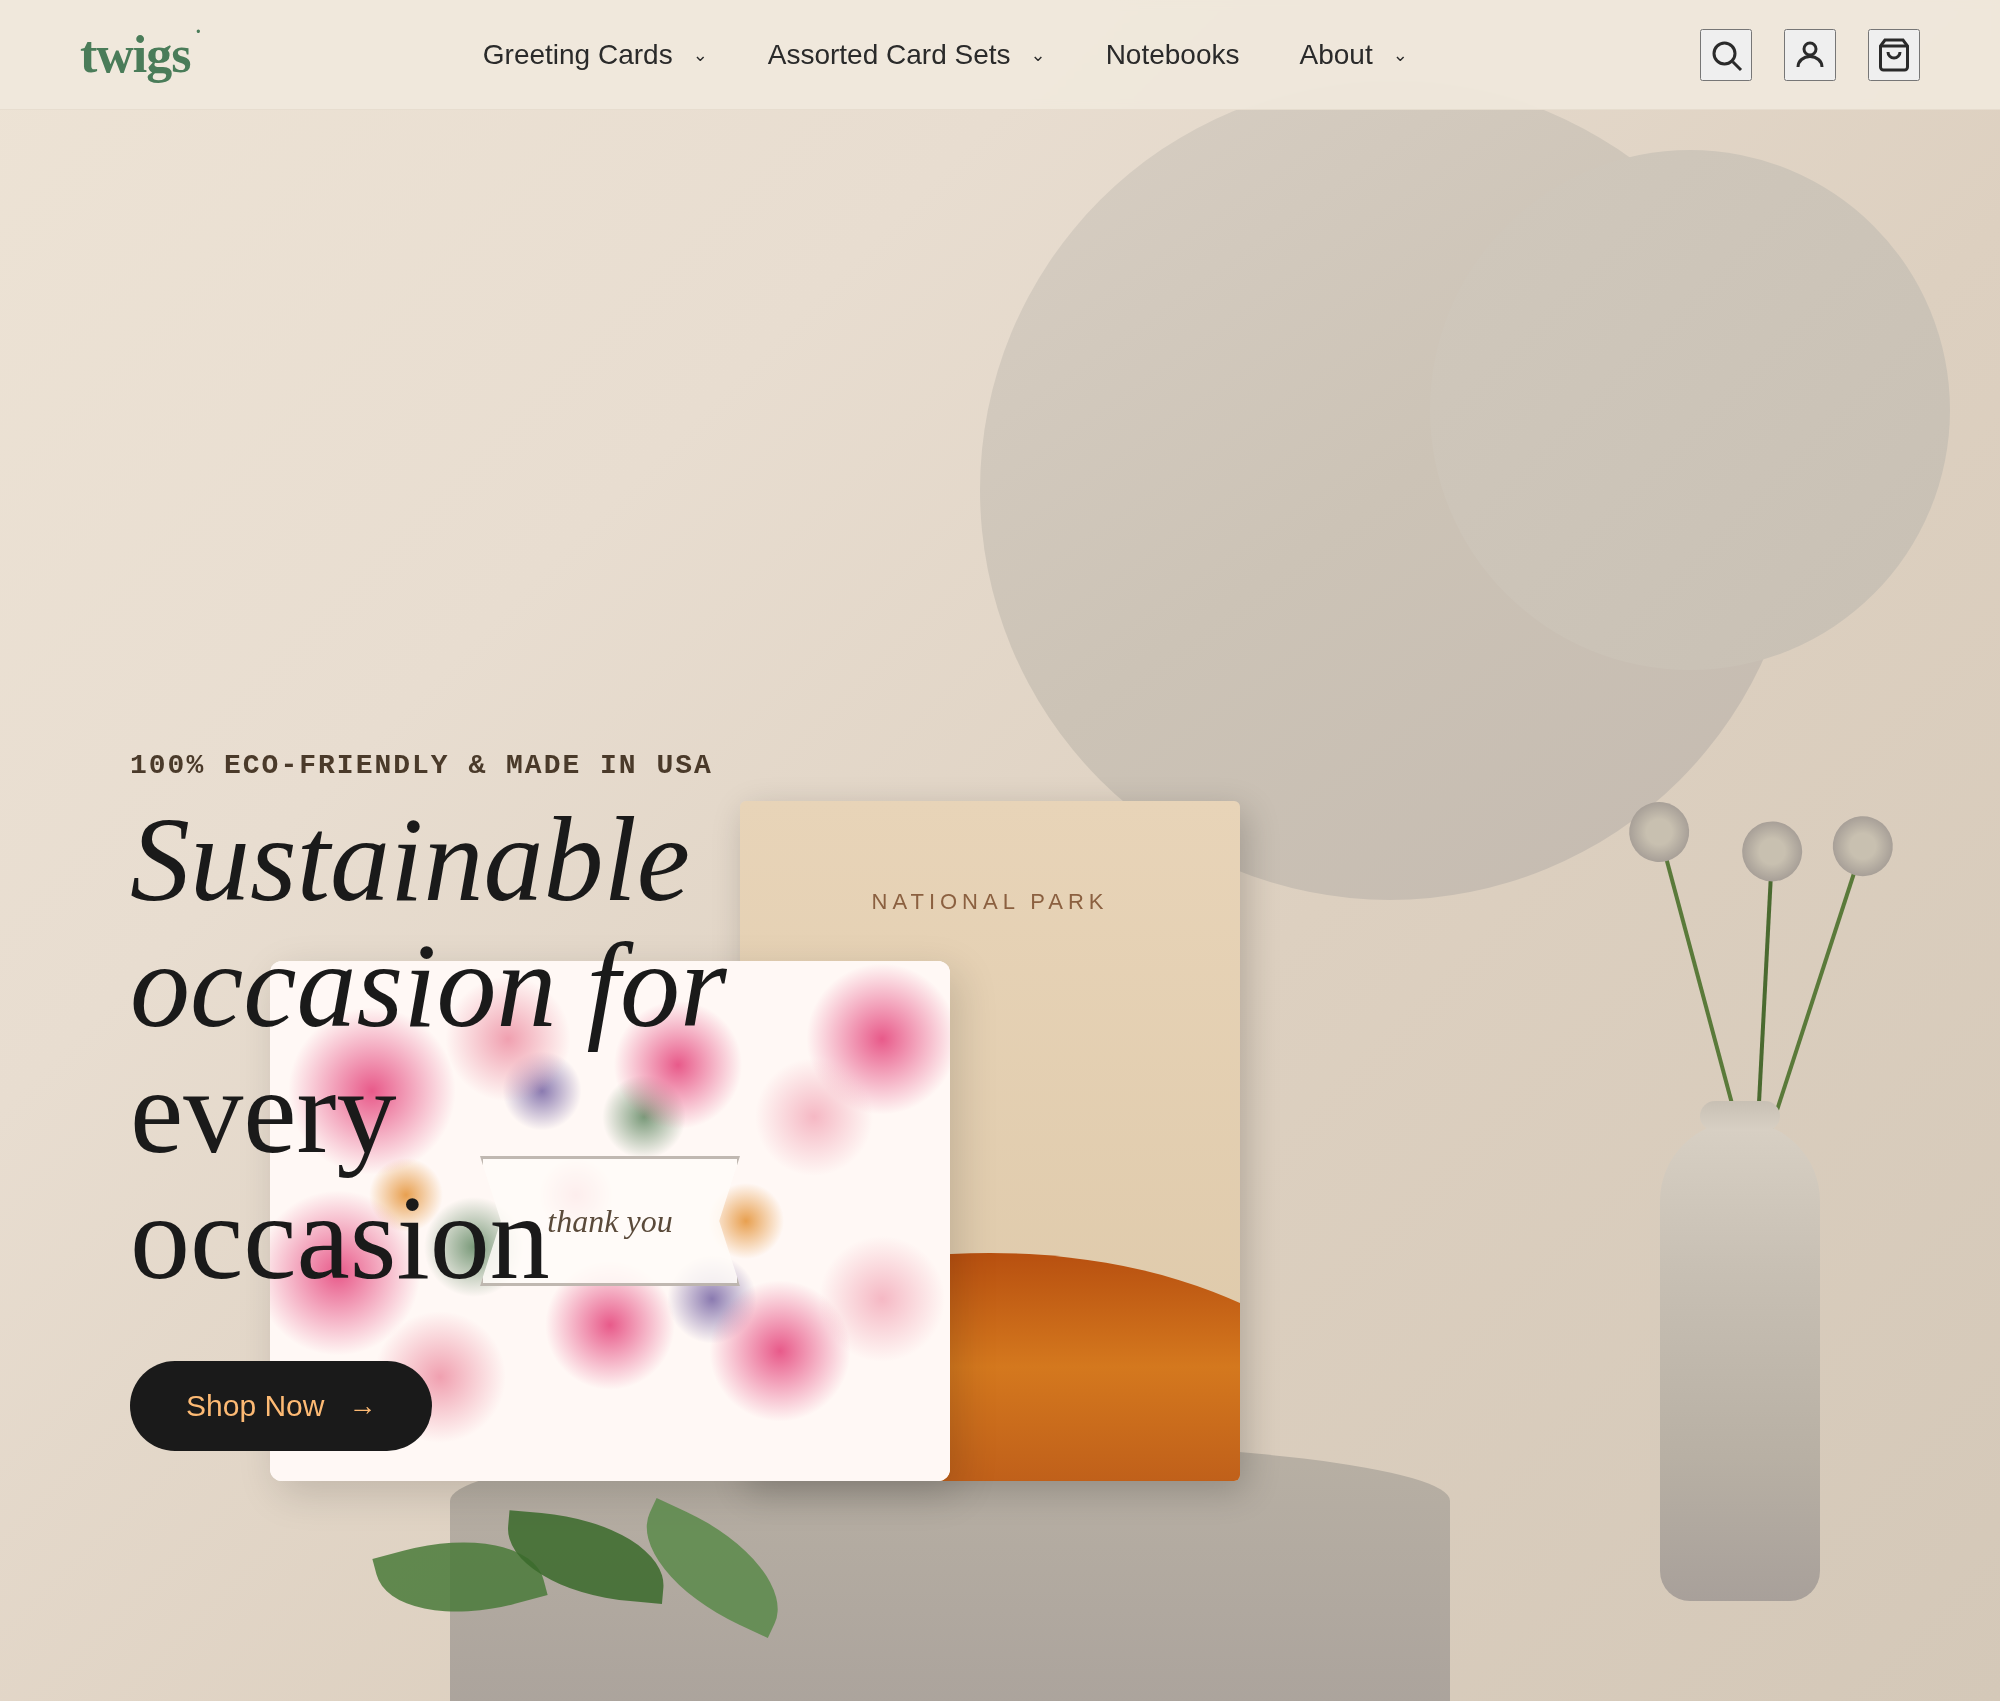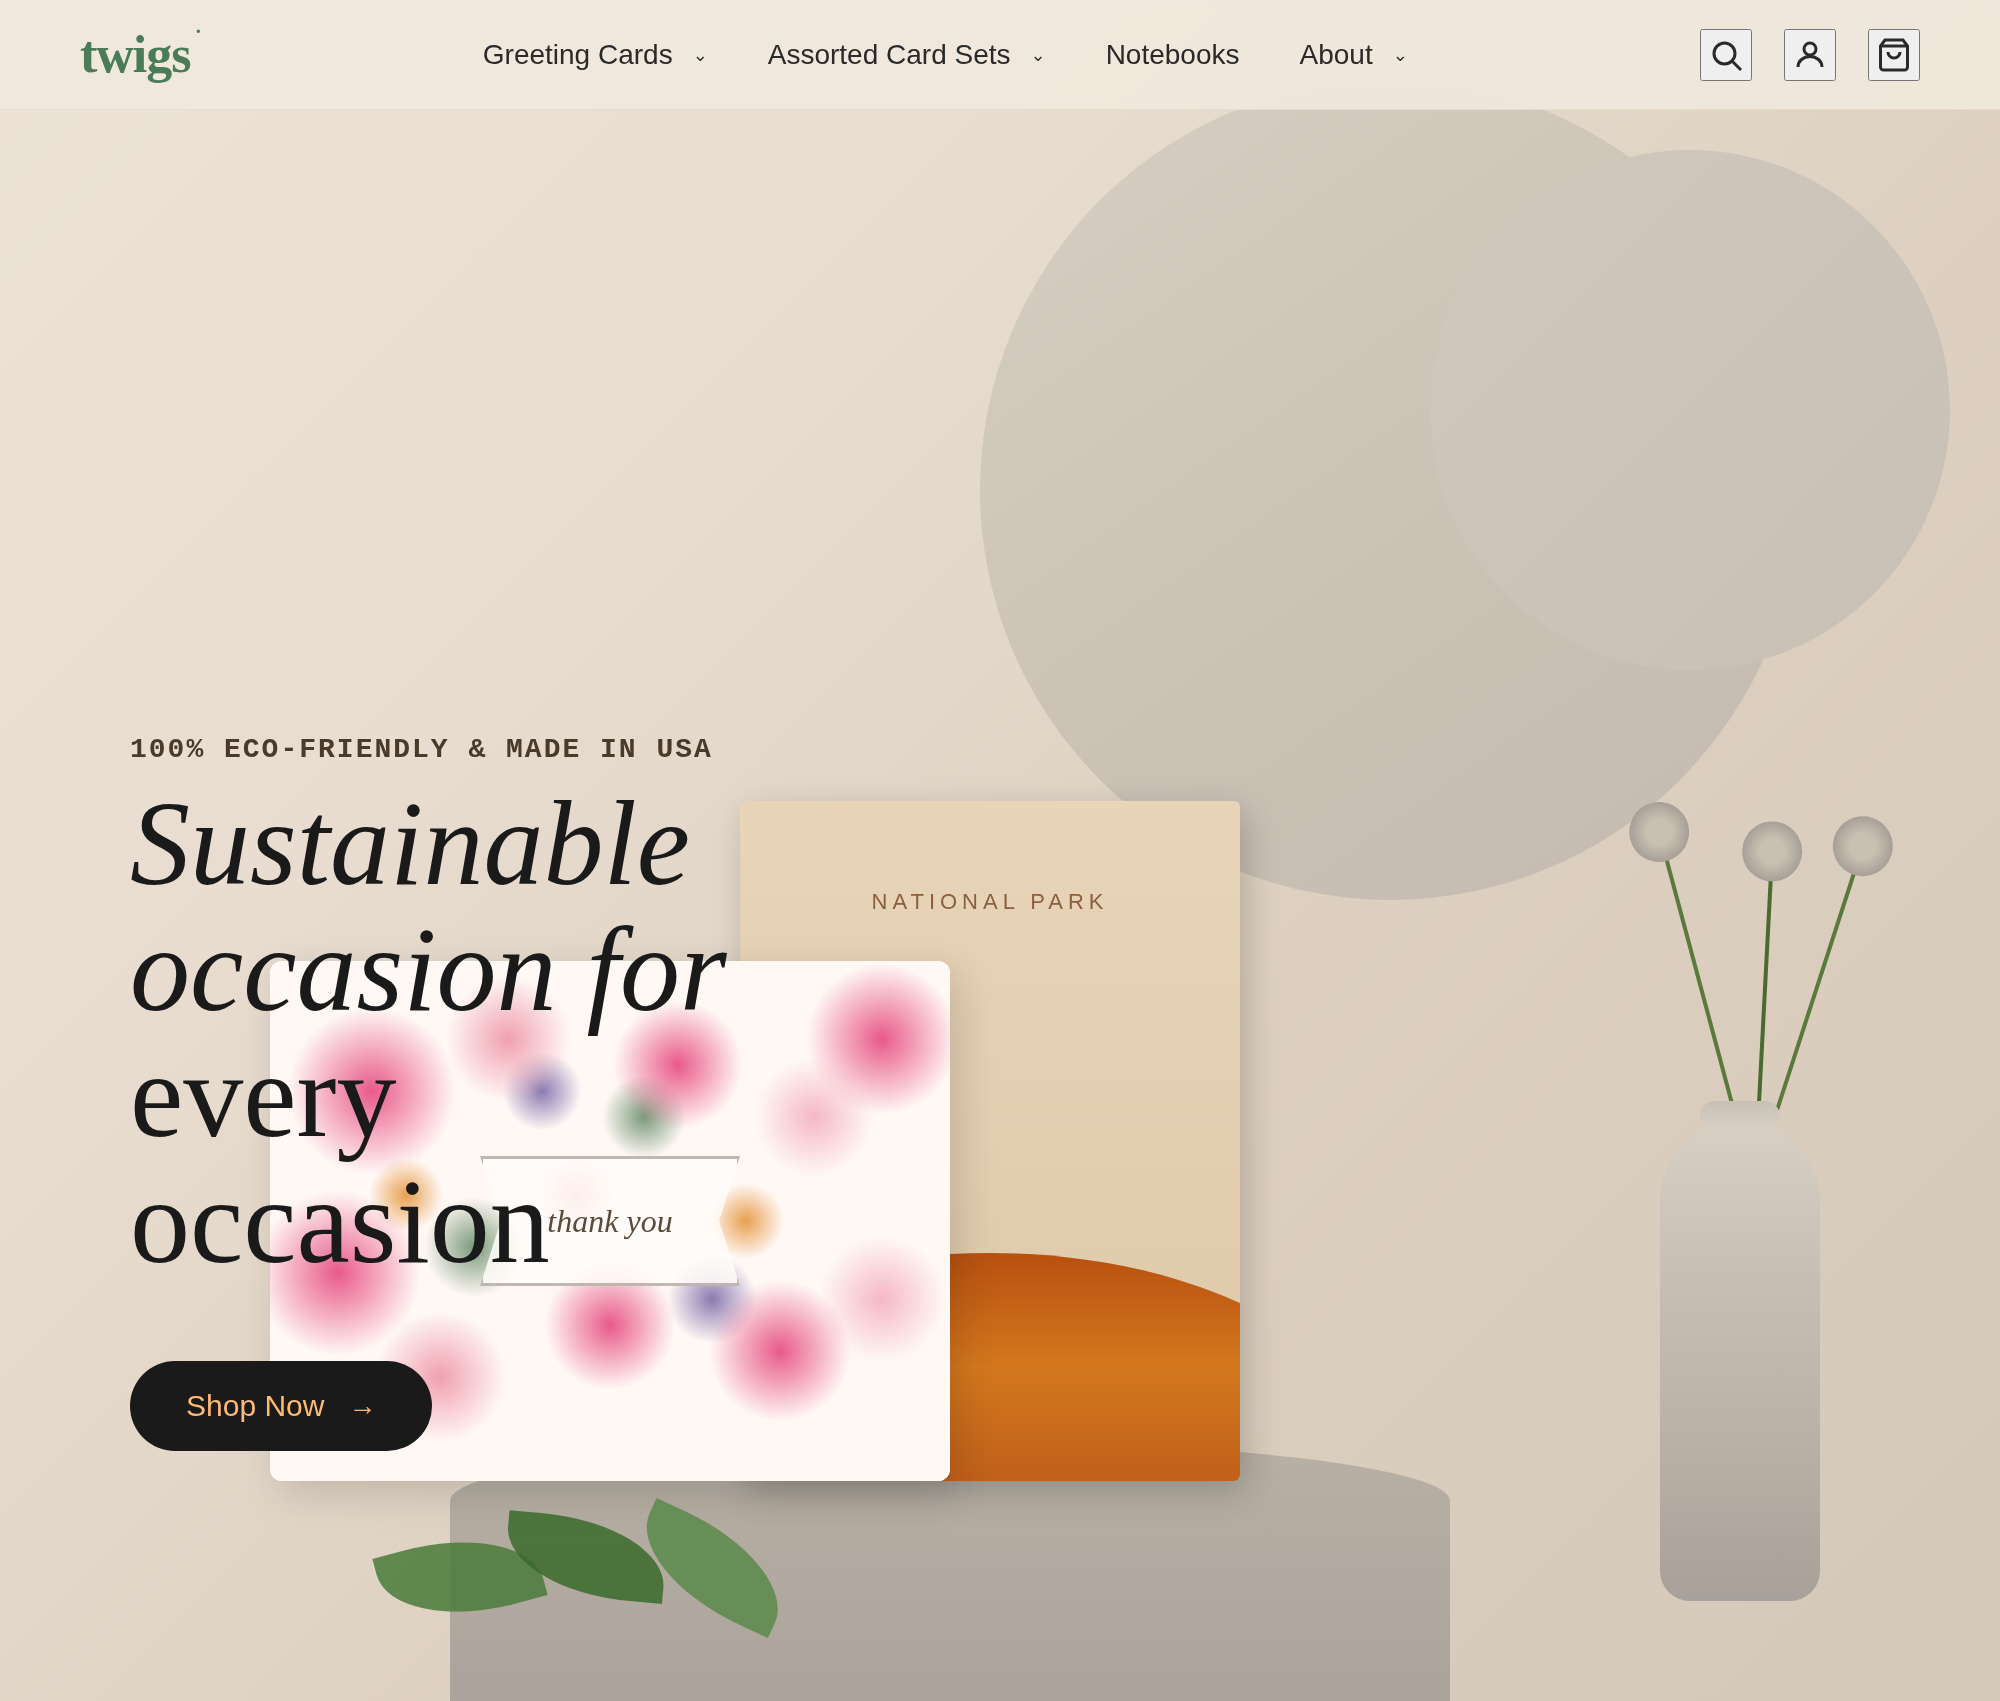--- a/index.html
+++ b/index.html
@@ -134,21 +134,21 @@
       margin-bottom: 16px;
     }
 
     .hero-headline {
       font-family: 'Georgia', serif;
       font-size: 120px;
       font-weight: 400;
       line-height: 1.05;
       color: #1a1a1a;
       font-style: italic;
-      margin-bottom: 76px;
+      margin-bottom: 60px;
     }
 
     .hero-headline .normal {
       font-style: normal;
     }
 
     .shop-now-btn {
       display: inline-flex;
       align-items: center;
       gap: 24px;

